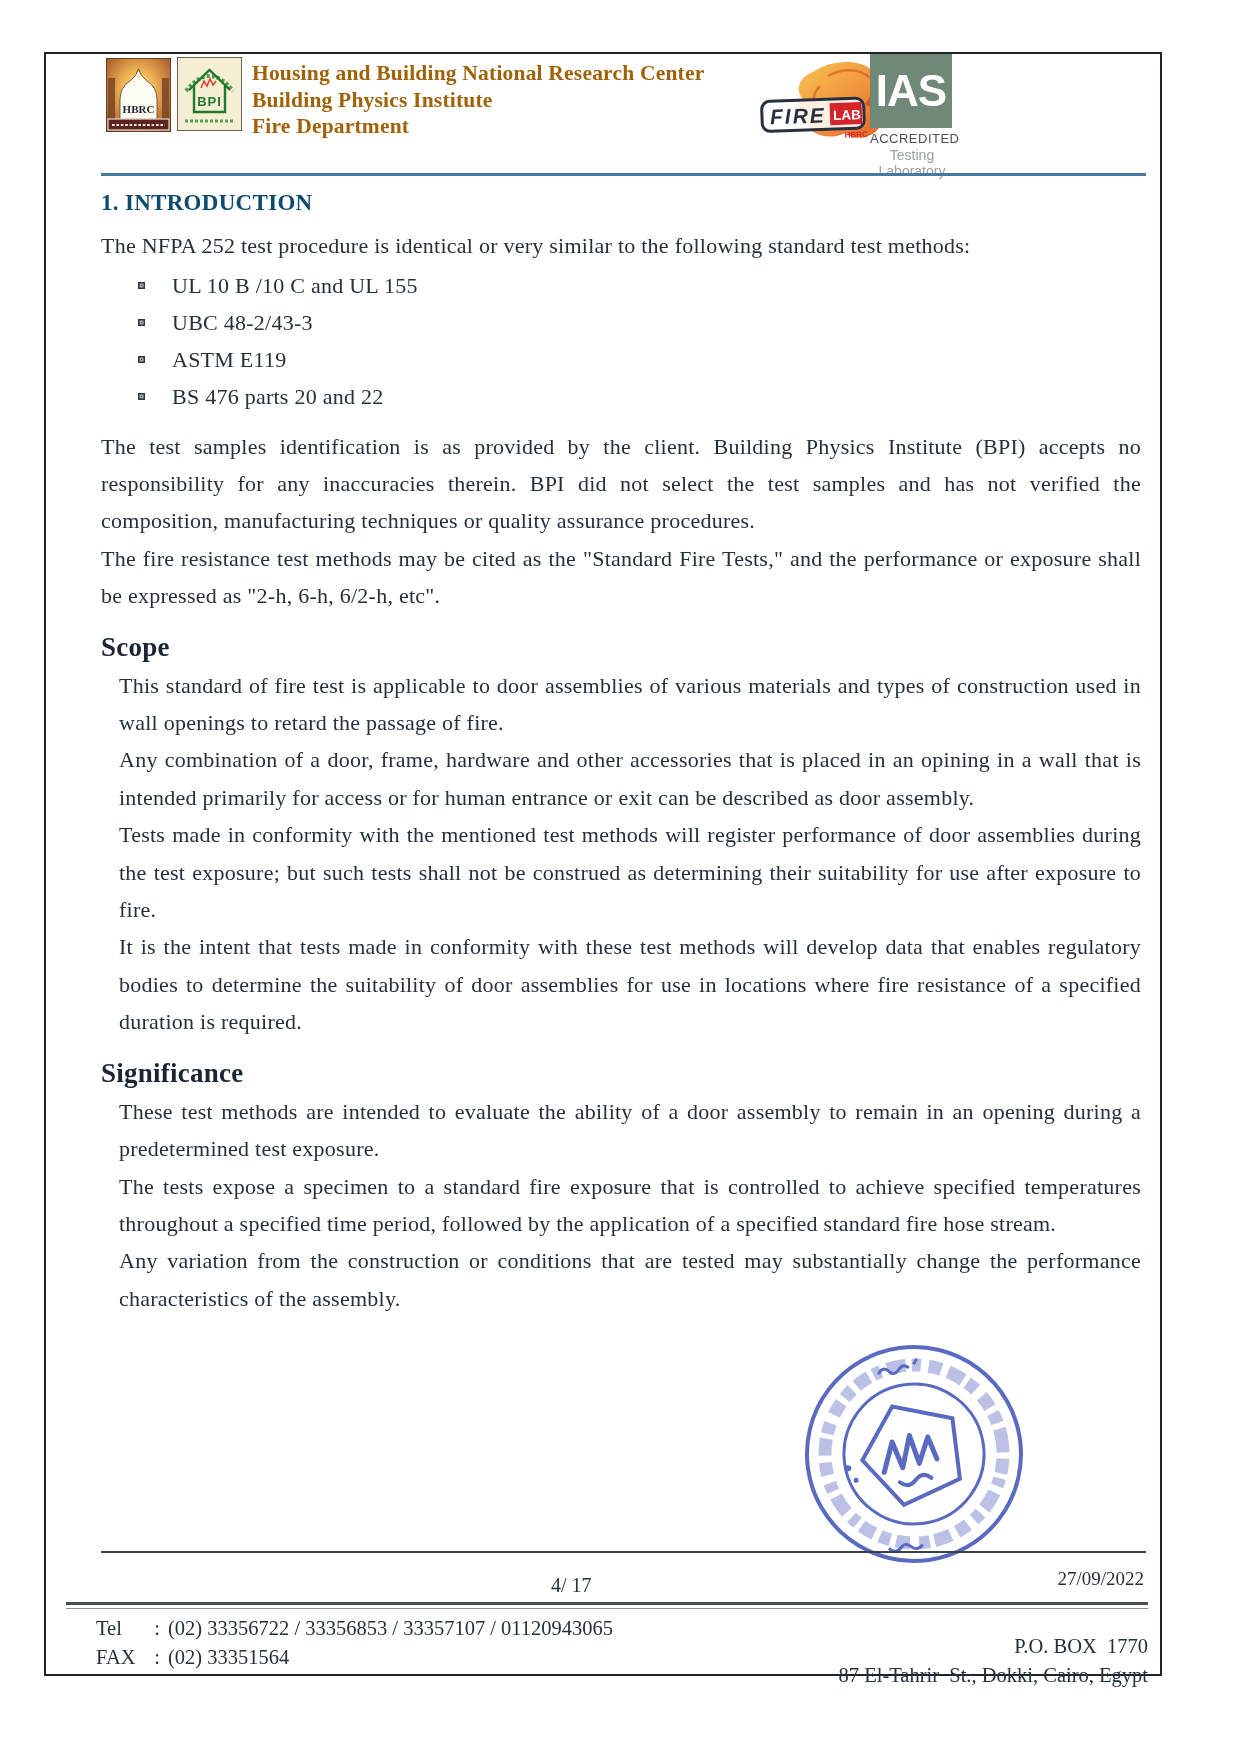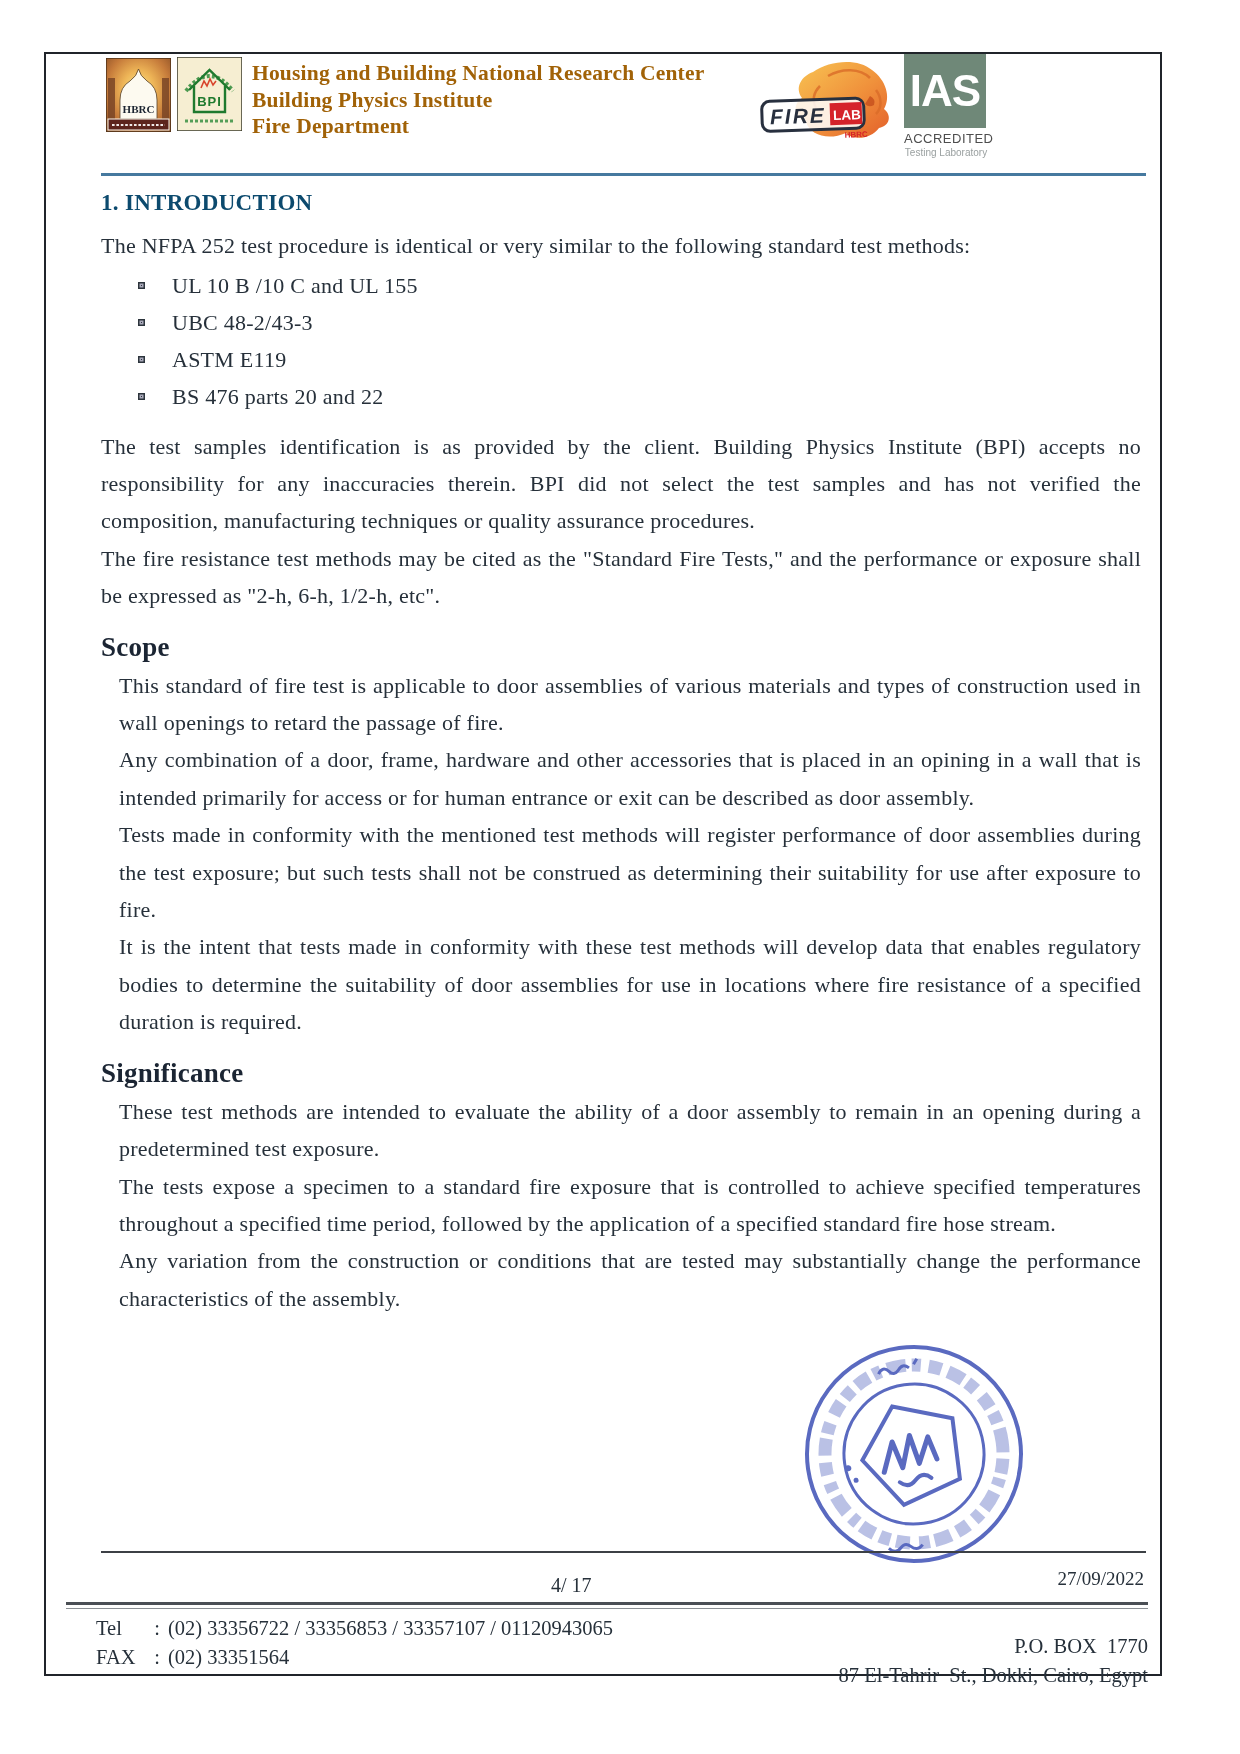--- a/index.html
+++ b/index.html
@@ -8,25 +8,25 @@
   
   .page-frame{position:absolute;left:44px;top:52px;width:1114px;height:1620px;
               border:2px solid #20242a;background:#ffffff;}
   
   .logo{position:absolute;display:block;}
   .hbrc-logo{left:60px;top:4px;width:65px;height:74px;}
   .bpi-logo{left:131px;top:3px;width:65px;height:74px;}
   .header-title{position:absolute;left:206px;top:6px;font-weight:bold;font-size:21.5px;
                 line-height:26.5px;color:#a16207;letter-spacing:.2px;}
   .firelab-logo{left:712px;top:2px;width:150px;height:92px;}
-  .ias-wrap{position:absolute;left:858px;top:0px;width:84px;text-align:center;}
+  .ias-wrap{position:absolute;left:824px;top:0px;width:84px;text-align:center;}
   .ias-square{width:82px;height:74px;background:#6f8878;display:flex;align-items:center;justify-content:center;}
   .ias-acronym{color:#ffffff;font-family:"Liberation Sans",sans-serif;font-weight:bold;font-size:44px;letter-spacing:-1px;}
   .ias-accredited{font-family:"Liberation Sans",sans-serif;color:#4d4d4d;font-size:13px;letter-spacing:.5px;margin-top:3px;}
-  .ias-tagline{font-family:"Liberation Sans",sans-serif;color:#9aa0a0;font-size:10px;margin-top:1px;}
+  .ias-tagline{font-family:"Liberation Sans",sans-serif;color:#9aa0a0;font-size:14px;margin-top:1px;}
   .header-rule{position:absolute;left:55px;top:119px;width:1045px;height:3px;background:#46799f;}
   
   .content{position:absolute;left:55px;top:134px;width:1040px;font-size:22px;
            line-height:37.4px;letter-spacing:.25px;text-align:justify;}
   .content h1{font-size:23px;line-height:30px;margin:0 0 9px 0;color:#0c4a6e;letter-spacing:.3px;}
   .content h2{font-size:27px;line-height:30px;margin:17px 0 5px 0;color:#1b2533;}
   .content p{margin:0;}
   .lead{margin-bottom:4px !important;}
   .b-list{margin:2px 0 12px 0;}
   .b-item{display:flex;align-items:baseline;margin:0;line-height:36.8px;}
@@ -146,21 +146,21 @@
           <span class="b-square"></span>
           <span>ASTM E119</span>
         </div>
         <div class="b-item">
           <span class="b-square"></span>
           <span>BS 476 parts 20 and 22</span>
         </div>
       </div>
 
       <p>The test samples identification is as provided by the client. Building Physics Institute (BPI) accepts no responsibility for any inaccuracies therein. BPI did not select the test samples and has not verified the composition, manufacturing techniques or quality assurance procedures.</p>
-      <p>The fire resistance test methods may be cited as the "Standard Fire Tests," and the performance or exposure shall be expressed as "2-h, 6-h, 1/2-h, etc".</p>
+      <p>The fire resistance test methods may be cited as the "Standard Fire Tests," and the performance or exposure shall be expressed as "2-h, 6-h, 6/2-h, etc".</p>
 
       <h2>Scope</h2>
       <p class="indent">This standard of fire test is applicable to door assemblies of various materials and types of construction used in wall openings to retard the passage of fire.</p>
       <p class="indent">Any combination of a door, frame, hardware and other accessories that is placed in an opining in a wall that is intended primarily for access or for human entrance or exit can be described as door assembly.</p>
       <p class="indent">Tests made in conformity with the mentioned test methods will register performance of door assemblies during the test exposure; but such tests shall not be construed as determining their suitability for use after exposure to fire.</p>
       <p class="indent">It is the intent that tests made in conformity with these test methods will develop data that enables regulatory bodies to determine the suitability of door assemblies for use in locations where fire resistance of a specified duration is required.</p>
 
       <h2>Significance</h2>
       <p class="indent">These test methods are intended to evaluate the ability of a door assembly to remain in an opening during a predetermined test exposure.</p>
       <p class="indent">The tests expose a specimen to a standard fire exposure that is controlled to achieve specified temperatures throughout a specified time period, followed by the application of a specified standard fire hose stream.</p>

